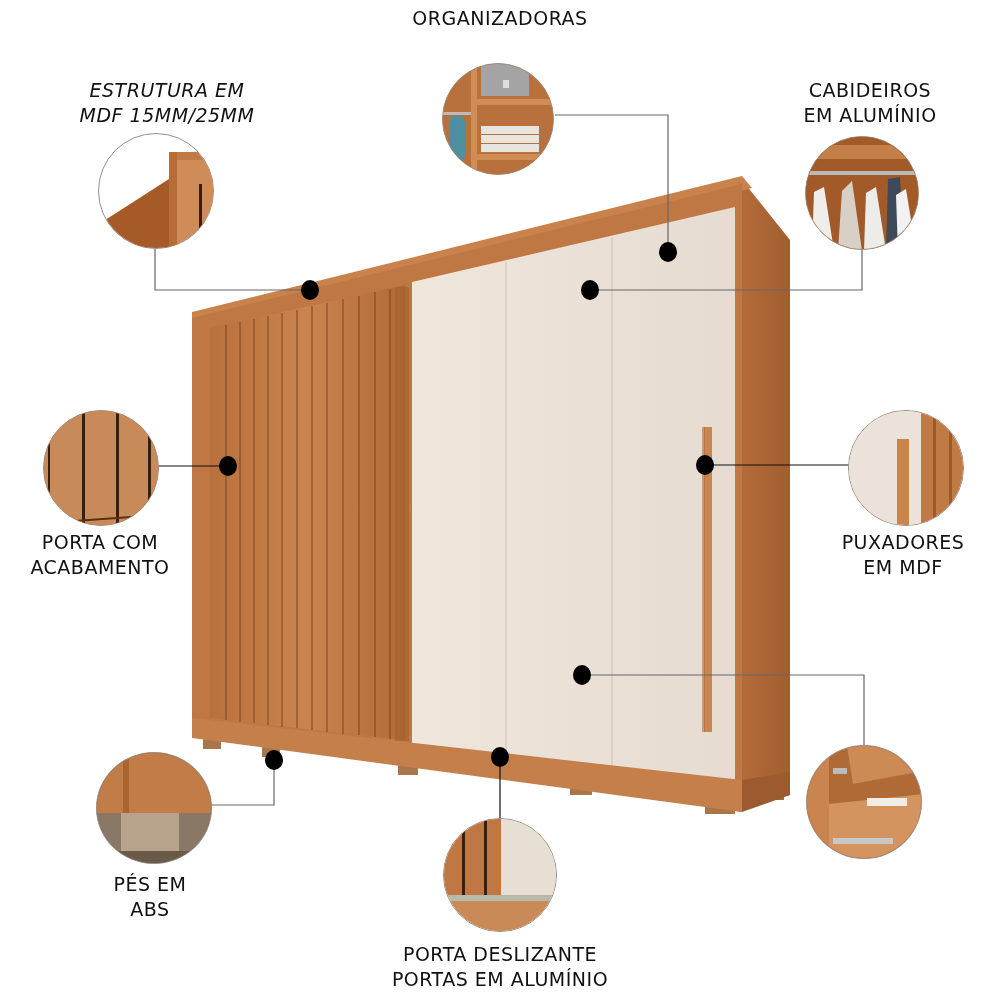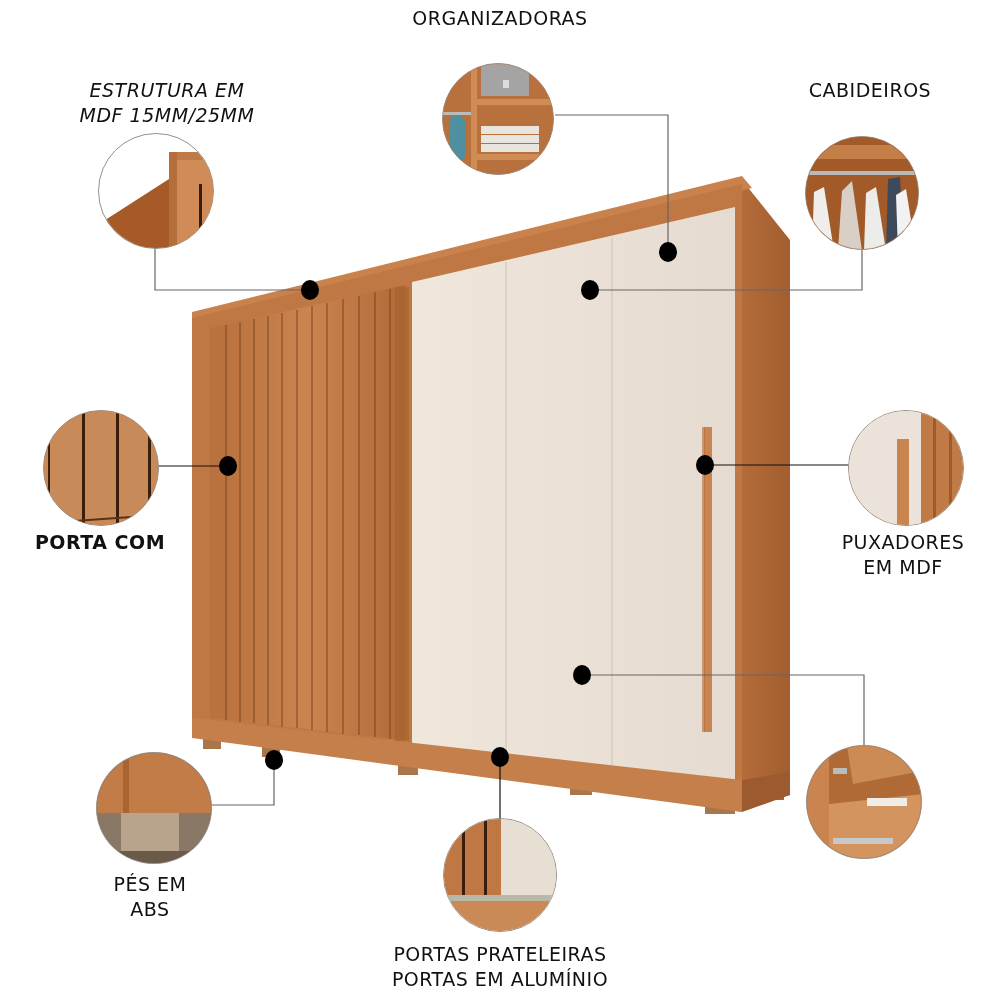--- a/index.html
+++ b/index.html
@@ -199,35 +199,37 @@
   <div>ORGANIZADORAS</div>
 </div>
 
 <div class="label" style="left:42px;top:78px;width:250px;font-style:italic;">
   <div>ESTRUTURA EM</div>
   <div>MDF 15MM/25MM</div>
 </div>
 
 <div class="label" style="left:755px;top:78px;width:230px;text-align:center;">
   <div>CABIDEIROS</div>
-</div>
-
-<div class="label" style="left:0px;top:530px;width:200px;font-weight:bold;">
+  <div>EM ALUMÍNIO</div>
+</div>
+
+<div class="label" style="left:0px;top:530px;width:200px;">
   <div>PORTA COM</div>
+  <div>ACABAMENTO</div>
 </div>
 
 <div class="label" style="left:808px;top:530px;width:190px;">
   <div>PUXADORES</div>
   <div>EM MDF</div>
 </div>
 
 <div class="label" style="left:80px;top:872px;width:140px;">
   <div>PÉS EM</div>
   <div>ABS</div>
 </div>
 
 <div class="label" style="left:752px;top:872px;width:240px;">
 </div>
 
 <div class="label" style="left:340px;top:942px;width:320px;">
-  <div>PORTAS PRATELEIRAS</div>
+  <div>PORTA DESLIZANTE</div>
   <div>PORTAS EM ALUMÍNIO</div>
 </div>
 
 </body></html>

